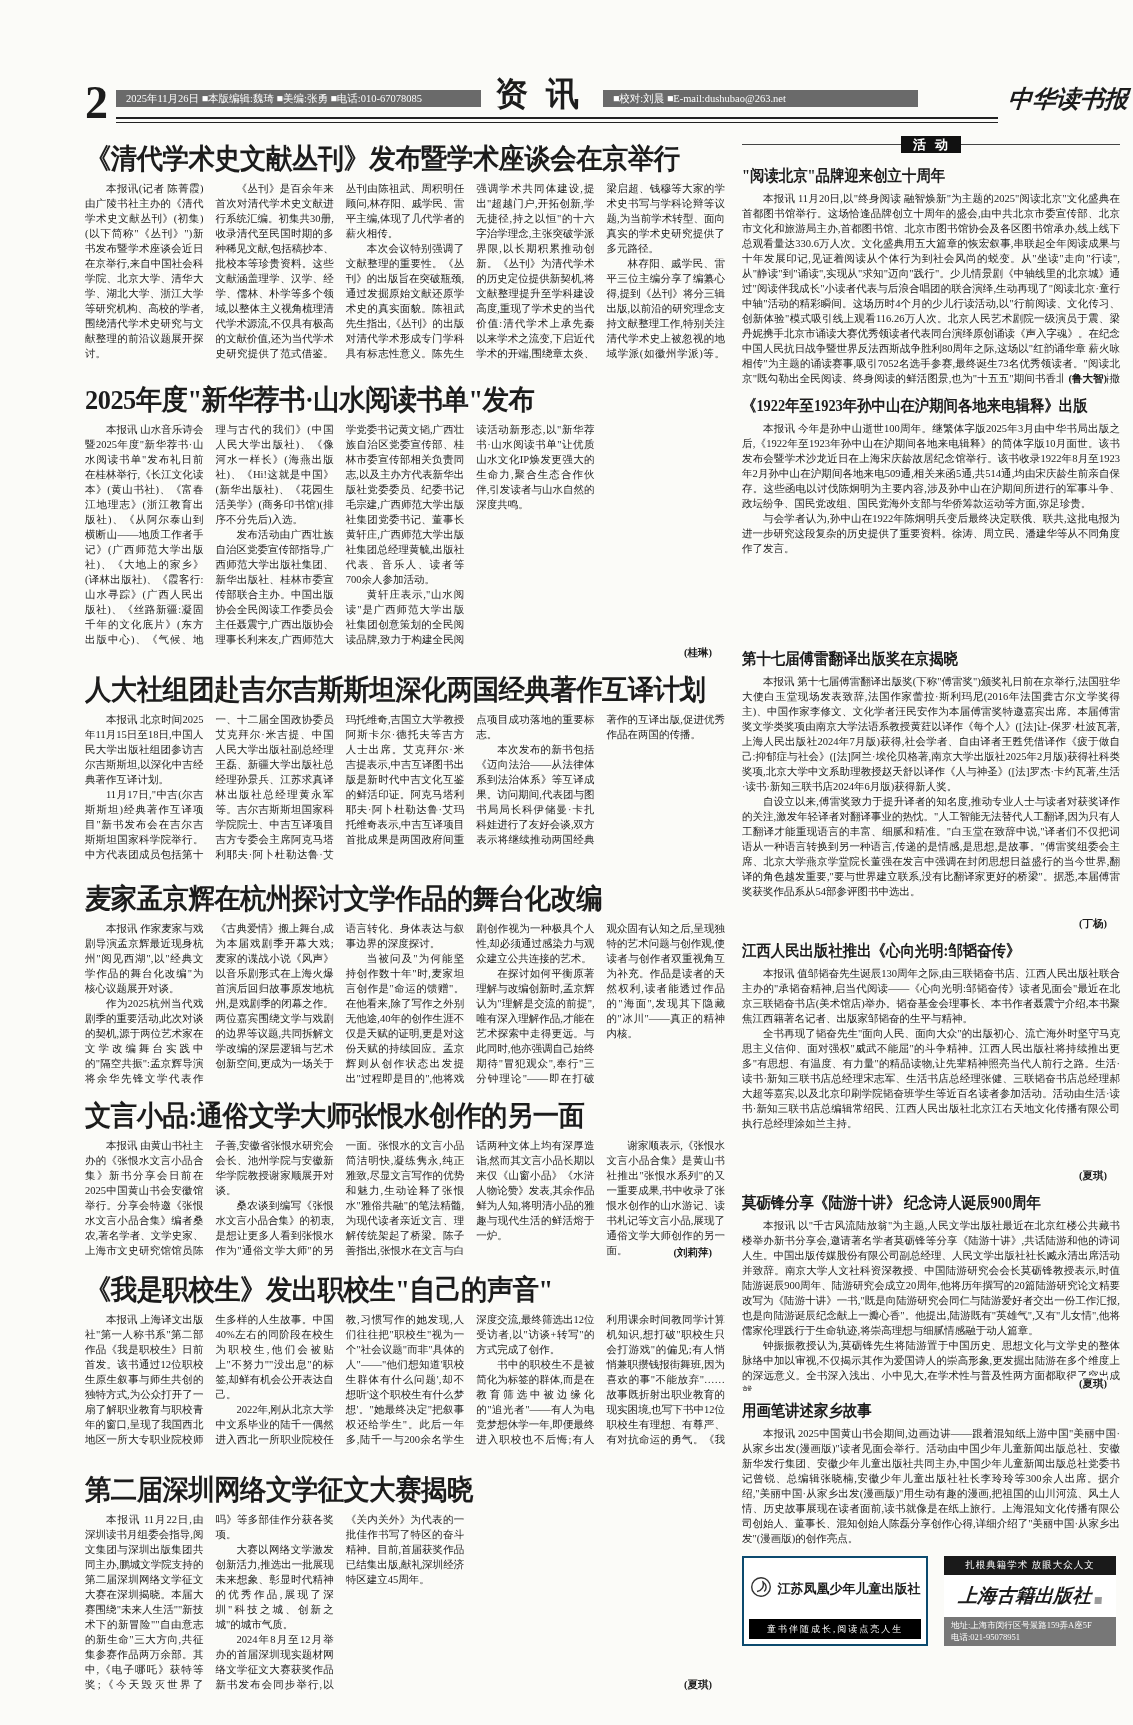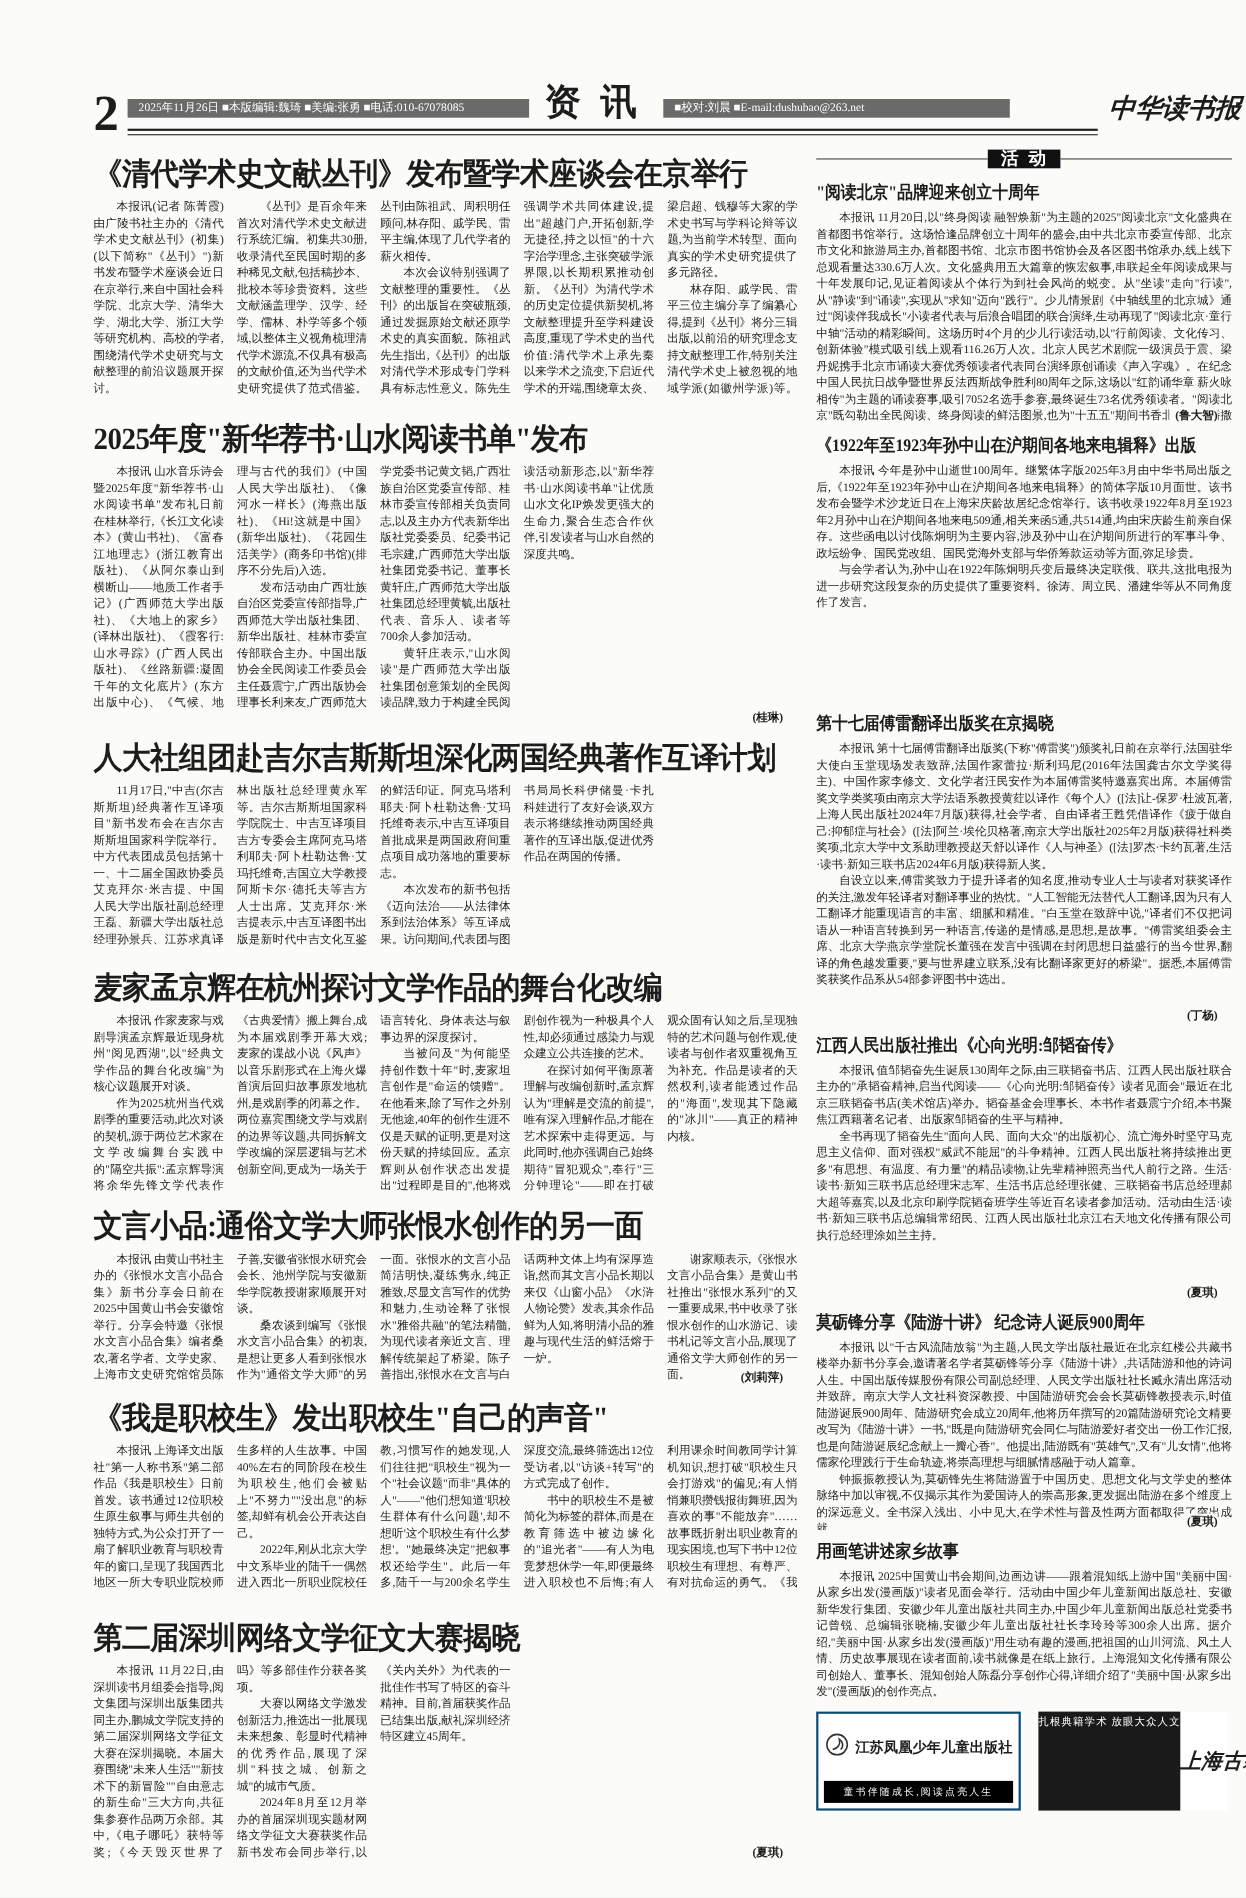--- a/index.html
+++ b/index.html
@@ -21,31 +21,31 @@
   .left-col{position:absolute;left:85px;top:137px;width:640px;}
   .right-col{position:absolute;left:742px;top:130px;width:378px;}
   .l-art{overflow:hidden;}
   .l-head{margin:6px 0 6px;font-size:28px;font-weight:bold;line-height:32px;white-space:nowrap;transform:scaleX(0.94);transform-origin:0 50%;letter-spacing:-0.5px;}
   .l-body{position:relative;overflow:hidden;column-count:5;column-gap:12px;column-fill:auto;}
   .para{margin:0;text-indent:2em;text-align:justify;font-size:10.5px;line-height:15px;}
   .byline{position:absolute;right:13px;bottom:0;background:#fbfbf8;padding-left:6px;font-weight:bold;font-size:10.5px;line-height:15px;}
   
   .act-rule{display:flex;align-items:center;height:20px;margin:4px 0 2px;}
   .act-rule::before,.act-rule::after{content:"";flex:1;border-top:1px solid #444;}
-  .act-label{background:#111;color:#fff;font-size:16px;font-weight:bold;letter-spacing:9px;padding:2px 4px 2px 12px;line-height:13px;}
+  .act-label{background:#111;color:#fff;font-size:13px;font-weight:bold;letter-spacing:9px;padding:2px 4px 2px 12px;line-height:13px;}
   .r-art{overflow:hidden;}
   .r-head{margin:9px 0 5px;font-size:16px;font-weight:bold;line-height:21px;white-space:nowrap;transform:scaleX(0.9);transform-origin:0 50%;}
   .r-body{position:relative;overflow:hidden;}
   
   .ads-row{display:flex;gap:16px;margin-top:12px;}
   .ad1{width:186px;height:90px;border:2px solid #0c4a6e;background:#fff;display:flex;flex-direction:column;justify-content:space-between;box-sizing:border-box;}
   .ad1-main{display:flex;align-items:center;justify-content:center;gap:6px;flex:1;}
   .ad1-name{font-size:13px;font-weight:bold;white-space:nowrap;}
   .ad1-slogan{background:#000000;color:#fff;font-size:9px;letter-spacing:2px;text-align:center;line-height:20px;height:20px;margin:0 5px 5px;white-space:nowrap;overflow:hidden;}
-  .ad2{width:172px;height:90px;display:flex;flex-direction:row;background:#fff;}
+  .ad2{width:172px;height:90px;display:flex;flex-direction:column;background:#fff;}
   .ad2-tag{background:#1a1a1a;color:#fff;font-size:9.5px;letter-spacing:1px;text-align:center;padding:3px 0;white-space:nowrap;}
   .ad2-name{flex:1;display:flex;align-items:center;justify-content:center;font-size:19px;font-weight:bold;font-style:italic;transform:skewX(-4deg);white-space:nowrap;}
   .seal{display:inline-block;width:7px;height:7px;background:#9a9a9a;margin-left:3px;transform:translateY(4px);}
   .ad2-contact{background:#777;color:#fff;font-size:8.5px;line-height:1.35;padding:3px 7px;}
 </style>
 </head>
 <body>
 
 <div class="page">
 
@@ -86,20 +86,21 @@
             <p class="para">黄轩庄表示,"山水阅读"是广西师范大学出版社集团创意策划的全民阅读品牌,致力于构建全民阅读活动新形态,以"新华荐书·山水阅读书单"让优质山水文化IP焕发更强大的生命力,聚合生态合作伙伴,引发读者与山水自然的深度共鸣。</p>
           </div>
         <span class="byline">(桂琳)</span>
       </div>
     </article>
 
     <article class="l-art" style="height:209px">
       <h2 class="l-head">人大社组团赴吉尔吉斯斯坦深化两国经典著作互译计划</h2>
       <div class="l-body" style="height:157px">
         <div>
+            <p class="para">本报讯 北京时间2025年11月15日至18日,中国人民大学出版社组团参访吉尔吉斯斯坦,以深化中吉经典著作互译计划。</p>
             <p class="para">11月17日,"中吉(尔吉斯斯坦)经典著作互译项目"新书发布会在吉尔吉斯斯坦国家科学院举行。中方代表团成员包括第十一、十二届全国政协委员艾克拜尔·米吉提、中国人民大学出版社副总经理王磊、新疆大学出版社总经理孙景兵、江苏求真译林出版社总经理黄永军等。吉尔吉斯斯坦国家科学院院士、中吉互译项目吉方专委会主席阿克马塔利耶夫·阿卜杜勒达鲁·艾玛托维奇,吉国立大学教授阿斯卡尔·德托夫等吉方人士出席。艾克拜尔·米吉提表示,中吉互译图书出版是新时代中吉文化互鉴的鲜活印证。阿克马塔利耶夫·阿卜杜勒达鲁·艾玛托维奇表示,中吉互译项目首批成果是两国政府间重点项目成功落地的重要标志。</p>
             <p class="para">本次发布的新书包括《迈向法治——从法律体系到法治体系》等互译成果。访问期间,代表团与图书局局长科伊储曼·卡扎科娃进行了友好会谈,双方表示将继续推动两国经典著作的互译出版,促进优秀作品在两国的传播。</p>
           </div>
         <span class="byline"></span>
       </div>
     </article>
 
     <article class="l-art" style="height:217px">
       <h2 class="l-head">麦家孟京辉在杭州探讨文学作品的舞台化改编</h2>
       <div class="l-body" style="height:165px">

